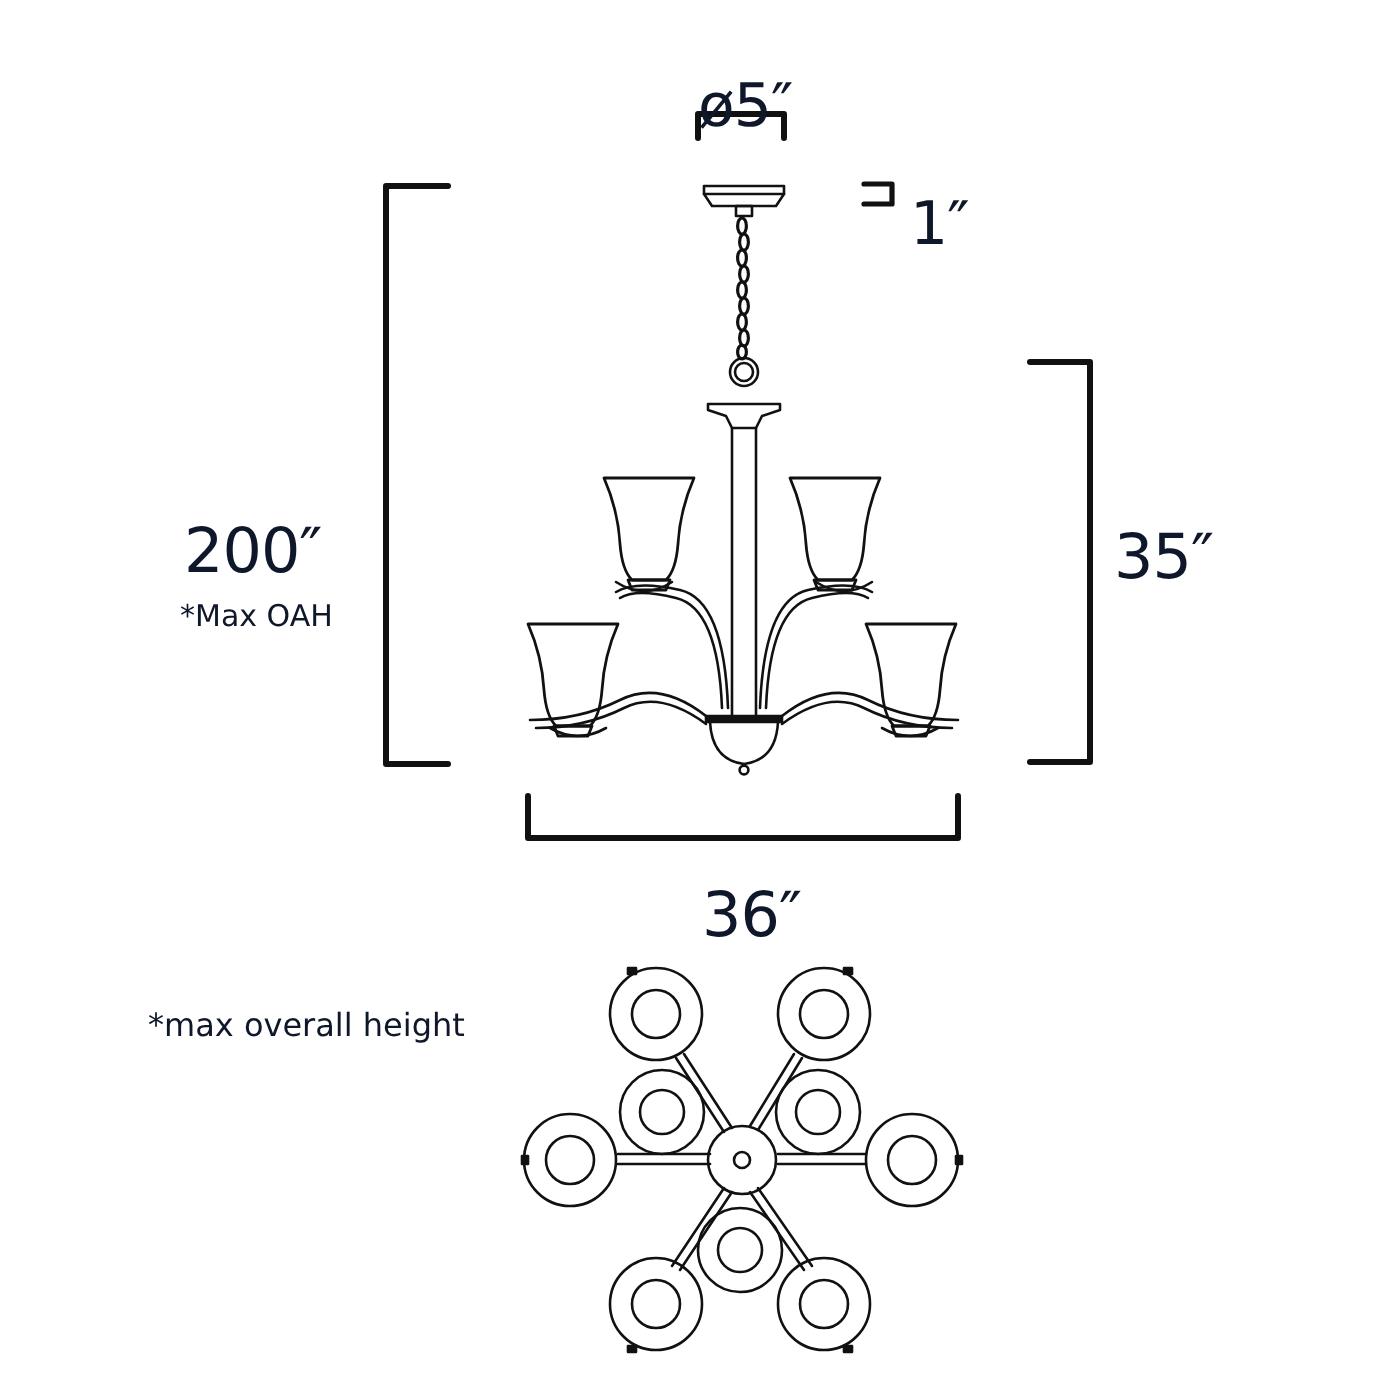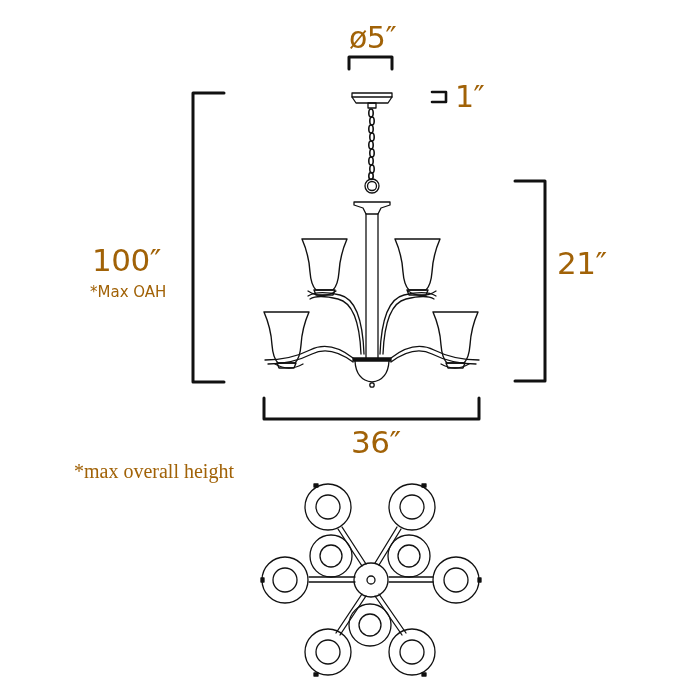--- a/index.html
+++ b/index.html
@@ -1,18 +1,18 @@
 <!DOCTYPE html>
 <html><head>
 <meta charset="utf-8">
 <style>
   html, body { margin: 0; padding: 0; background: #ffffff; }
   body { width: 700px; height: 700px; position: relative; overflow: hidden;
          font-family: "DejaVu Sans", sans-serif; color: #111; }
-  .lbl { position: absolute; white-space: nowrap; line-height: 1; color: #a16207; }
+  .lbl { position: absolute; white-space: nowrap; line-height: 1; color: #0f172a; margin-top: 16px; }
   .big { font-size: 31px; font-weight: normal; letter-spacing: -0.5px; }
   .small { font-size: 15px; }
   svg.stage { position: absolute; left: 0; top: 0; }
 </style>
 </head>
 <body>
 
 <svg class="stage" width="700" height="700" viewBox="0 0 700 700" fill="none" stroke="#111" stroke-linecap="round" stroke-linejoin="round">
 
   <g stroke-width="3">
@@ -160,21 +160,21 @@
     <rect x="478" y="578" width="3" height="4" fill="#111"></rect>
     <rect x="314" y="673" width="4" height="3" fill="#111"></rect>
     <rect x="422" y="673" width="4" height="3" fill="#111"></rect>
   </g>
 </svg>
 
 <div class="lbl big" style="left:349px; top:23px; font-size:30px;">ø5″</div>
 
 <div class="lbl big" style="left:455px; top:82px; font-size:30px;">1″</div>
 
-<div class="lbl big" style="left:92px; top:245px;">100″</div>
+<div class="lbl big" style="left:92px; top:245px;">200″</div>
 
 <div class="lbl small" style="left:90px; top:285px;text-align:right;">*Max OAH</div>
 
-<div class="lbl big" style="left:557px; top:248px;">21″</div>
+<div class="lbl big" style="left:557px; top:248px;">35″</div>
 
 <div class="lbl big" style="left:351px; top:427px;">36″</div>
 
-<div class="lbl small" style="left:74px; top:461px; font-size:20px;font-family:Liberation Serif, serif;">*max overall height</div>
+<div class="lbl small" style="left:74px; top:489px; font-size:16px;">*max overall height</div>
 
 </body></html>

